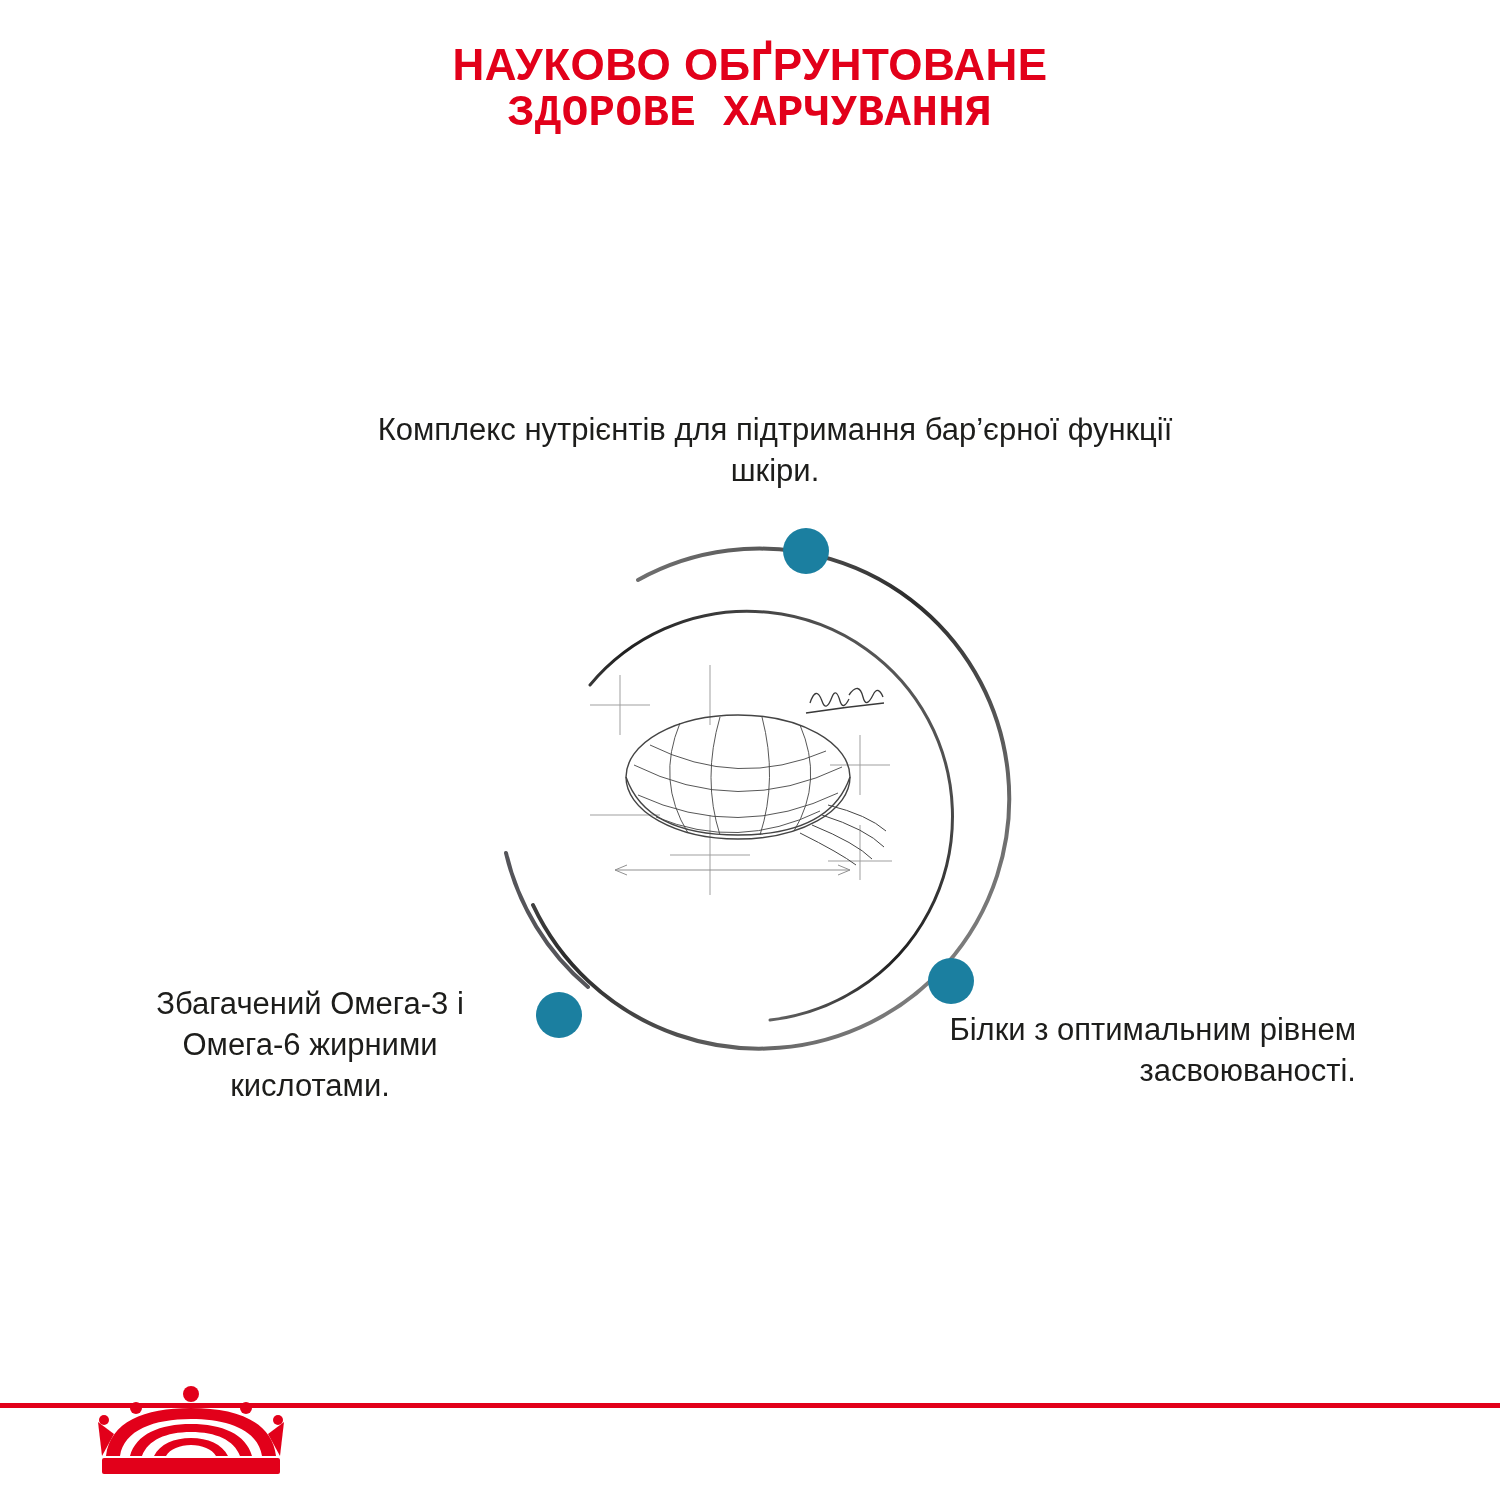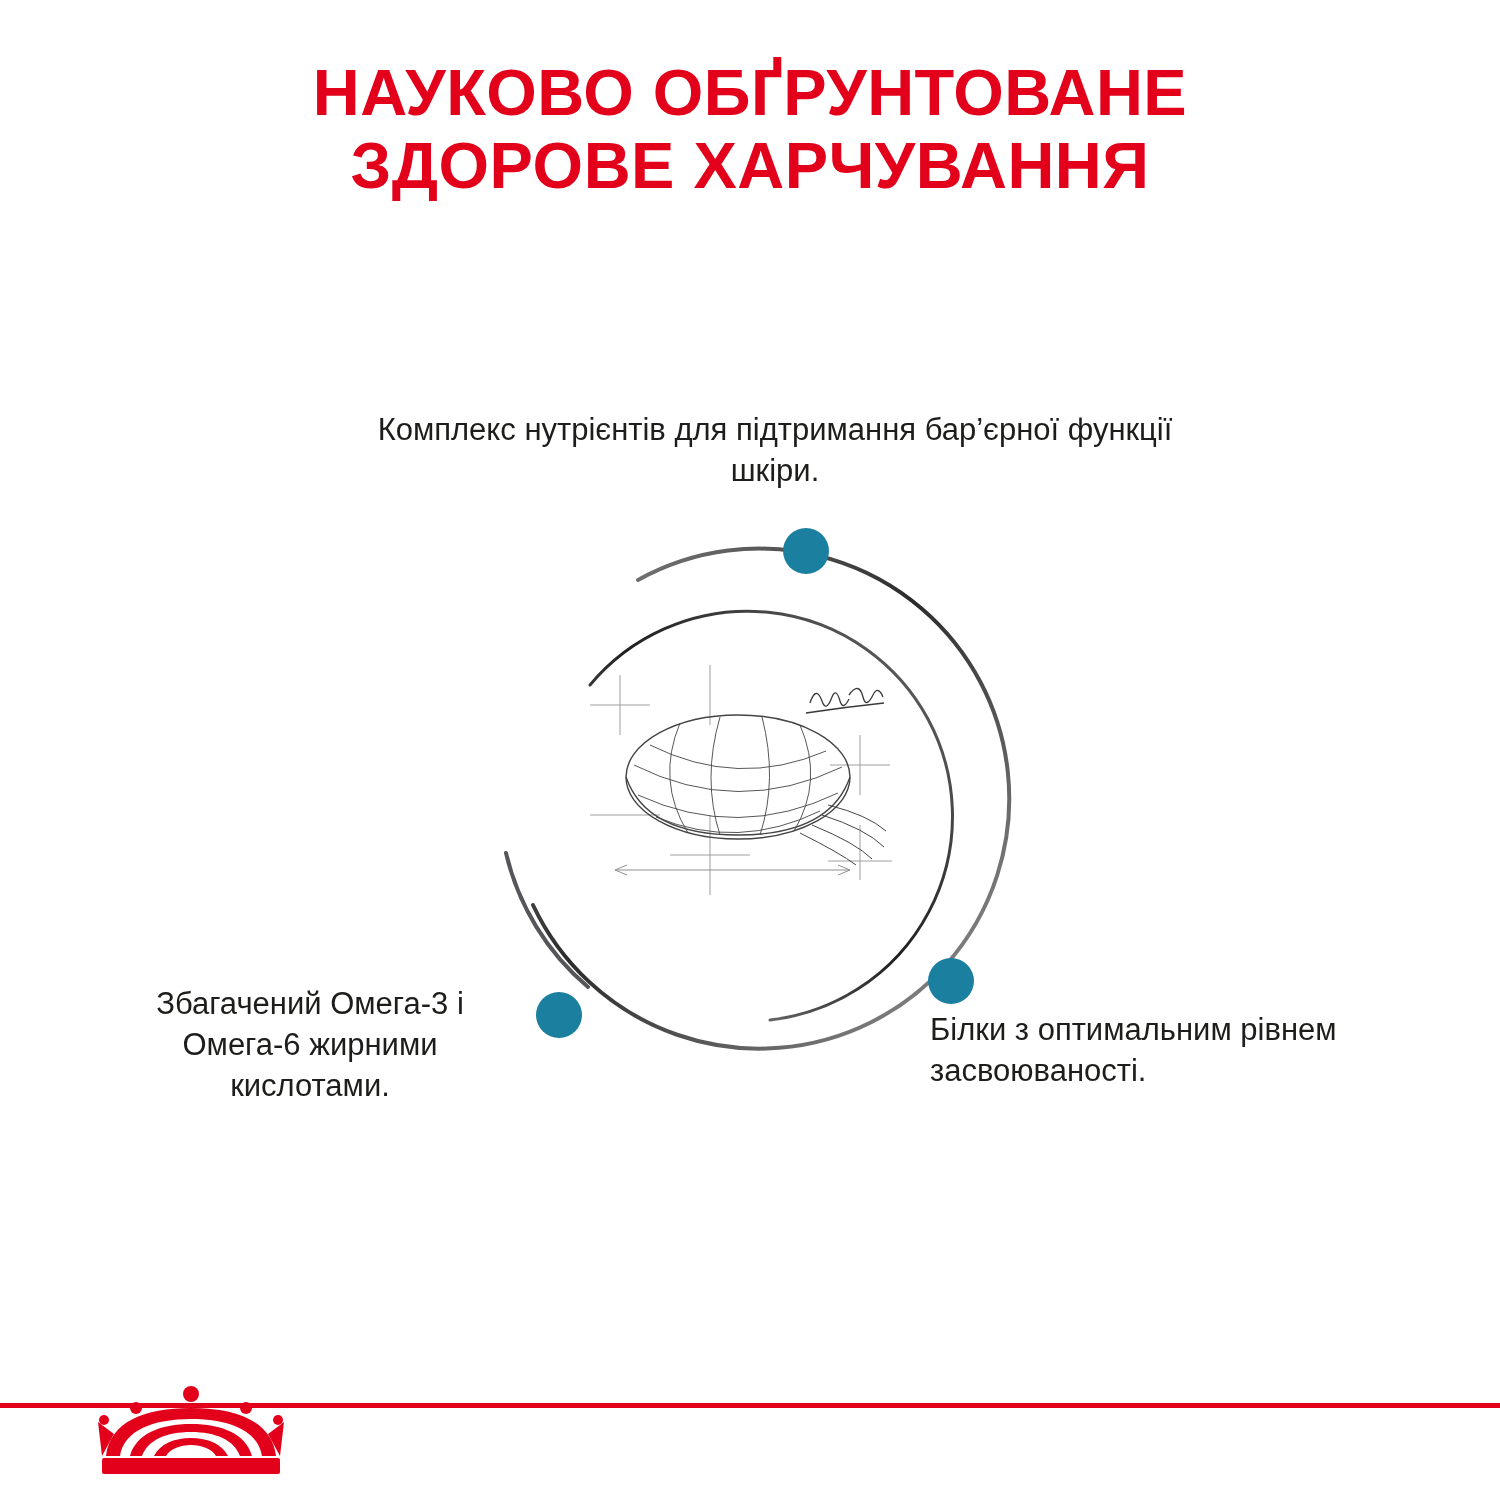--- a/index.html
+++ b/index.html
@@ -23,28 +23,28 @@
 
   
   .headline {
     position: absolute;
     top: 40px;
     left: 0;
     width: 1500px;
     text-align: center;
     color: #e2001a;
     font-weight: bold;
-    font-size: 65px;
+    font-size: 44px;
     line-height: 1.12;
     letter-spacing: 0.5px;
     text-transform: uppercase;
-    margin-top: 17px;
   }
   .headline .l2 {
     display: block;
+    font-family: Liberation Mono, monospace;
   }
 
   
   .diagram {
     position: absolute;
     left: 0;
     top: 380px;
     width: 1500px;
     height: 880px;
     padding-left: 36px;
@@ -91,24 +91,24 @@
     width: 800px;
     text-align: center;
   }
   .callout-left {
     left: 130px;
     top: 604px;
     width: 360px;
     text-align: center;
   }
   .callout-right {
-    left: 930px;
+    left: 886px;
     top: 630px;
     width: 470px;
-    text-align: left;
+    text-align: right;
   }
 
   
   .footer {
     position: absolute;
     left: 0;
     bottom: 0;
     width: 1500px;
     height: 130px;
   }

